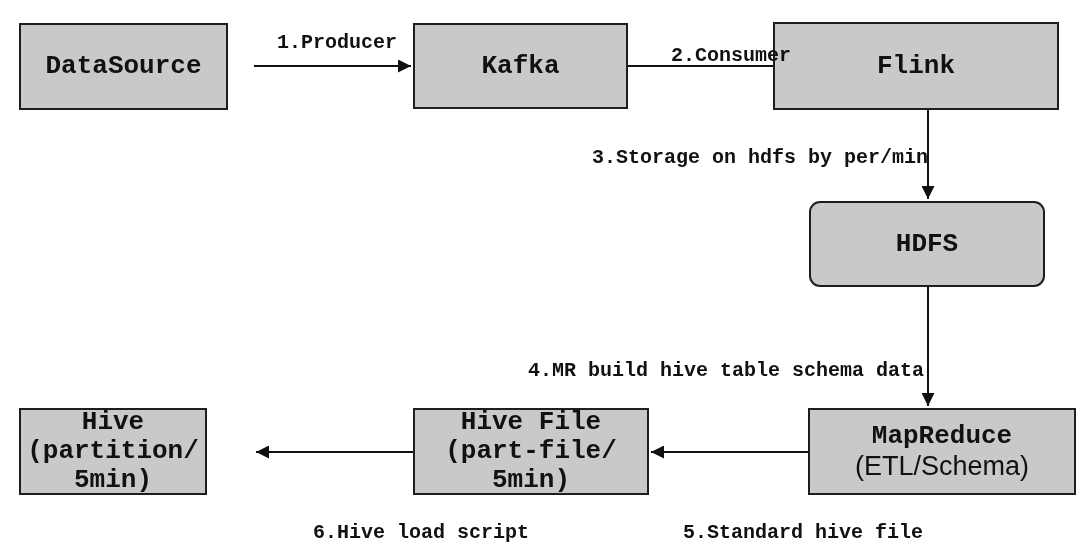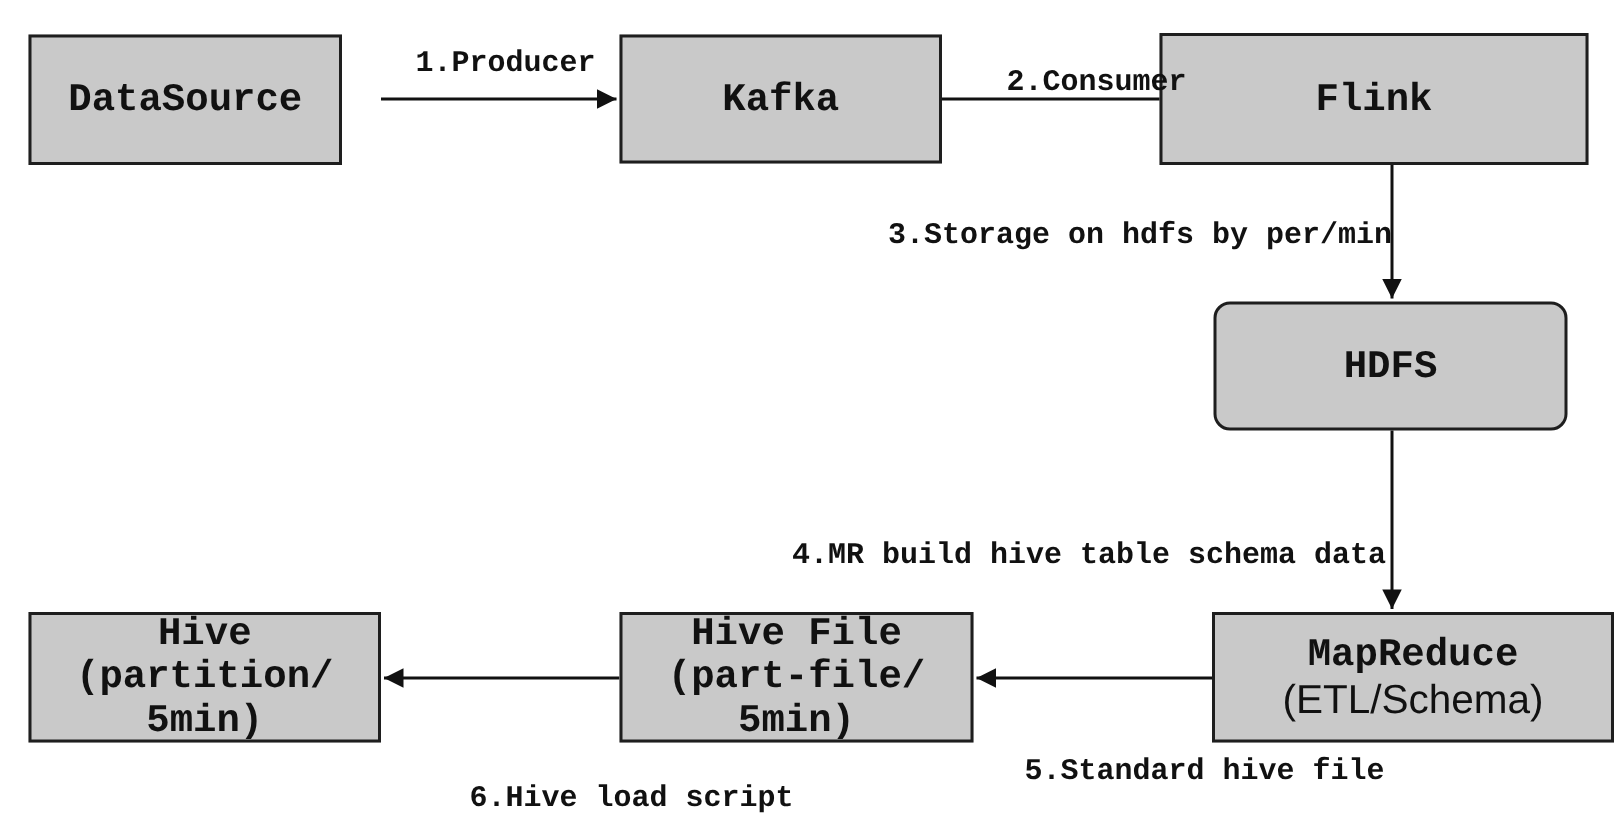--- a/index.html
+++ b/index.html
@@ -40,34 +40,34 @@
     font-size: 27px;
     line-height: 31px;
     text-align: right;
   }
   #node-datasource { left: 19px;  top: 23px;  width: 209px; height: 87px; }
   #node-kafka      { left: 413px; top: 23px;  width: 215px; height: 86px; }
   #node-flink      { left: 773px; top: 22px;  width: 286px; height: 88px; }
   #node-hdfs       { left: 809px; top: 201px; width: 236px; height: 86px; border-radius: 11px; }
   #node-mapreduce  { left: 808px; top: 408px; width: 268px; height: 87px; }
   #node-hivefile   { left: 413px; top: 408px; width: 236px; height: 87px; align-items: center; }
-  #node-hive       { left: 19px;  top: 408px; width: 235px; height: 87px; }
+  #node-hive       { left: 19px;  top: 408px; width: 188px; height: 87px; }
 
   .edge-label {
     position: absolute;
     font-weight: bold;
     font-size: 20px;
     line-height: 22px;
     white-space: nowrap;
   }
   #edge-label-1 { left: 277px; top: 12px; margin-top: 20px; }
   #edge-label-2 { left: 671px; top: 45px; }
   #edge-label-3 { left: 592px; top: 147px; }
   #edge-label-4 { left: 528px; top: 336px; margin-top: 24px; }
-  #edge-label-5 { left: 683px; top: 504px; }
+  #edge-label-5 { left: 683px; top: 522px; }
   #edge-label-6 { left: 293px; top: 522px; margin-left: 20px; }
 
   #edges-layer {
     position: absolute;
     left: 0; top: 0;
     width: 1080px; height: 555px;
     pointer-events: none;
   }
   #edges-layer line { stroke: var(--ink); stroke-width: 2; }
   #edges-layer .arrow-head { fill: var(--ink); }

